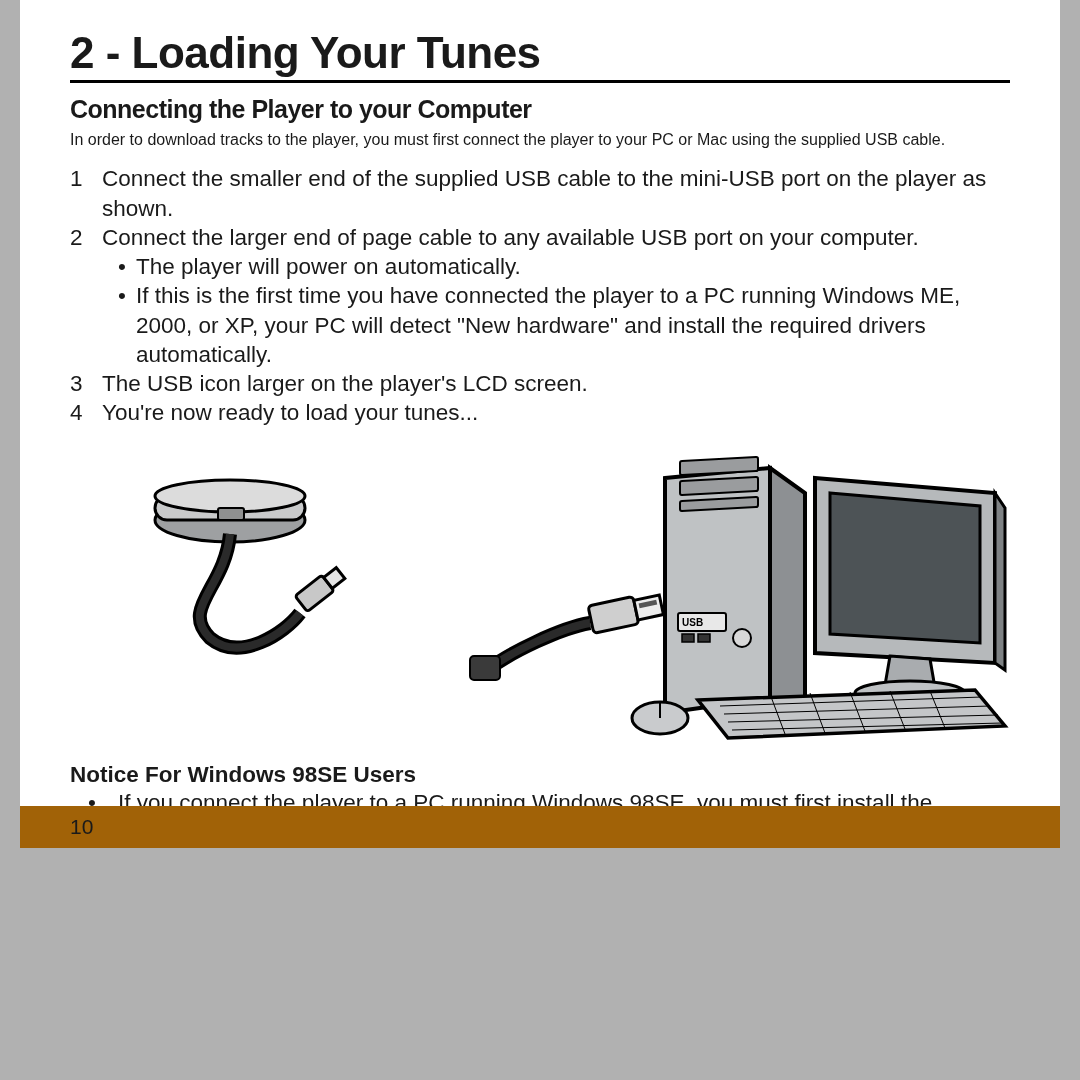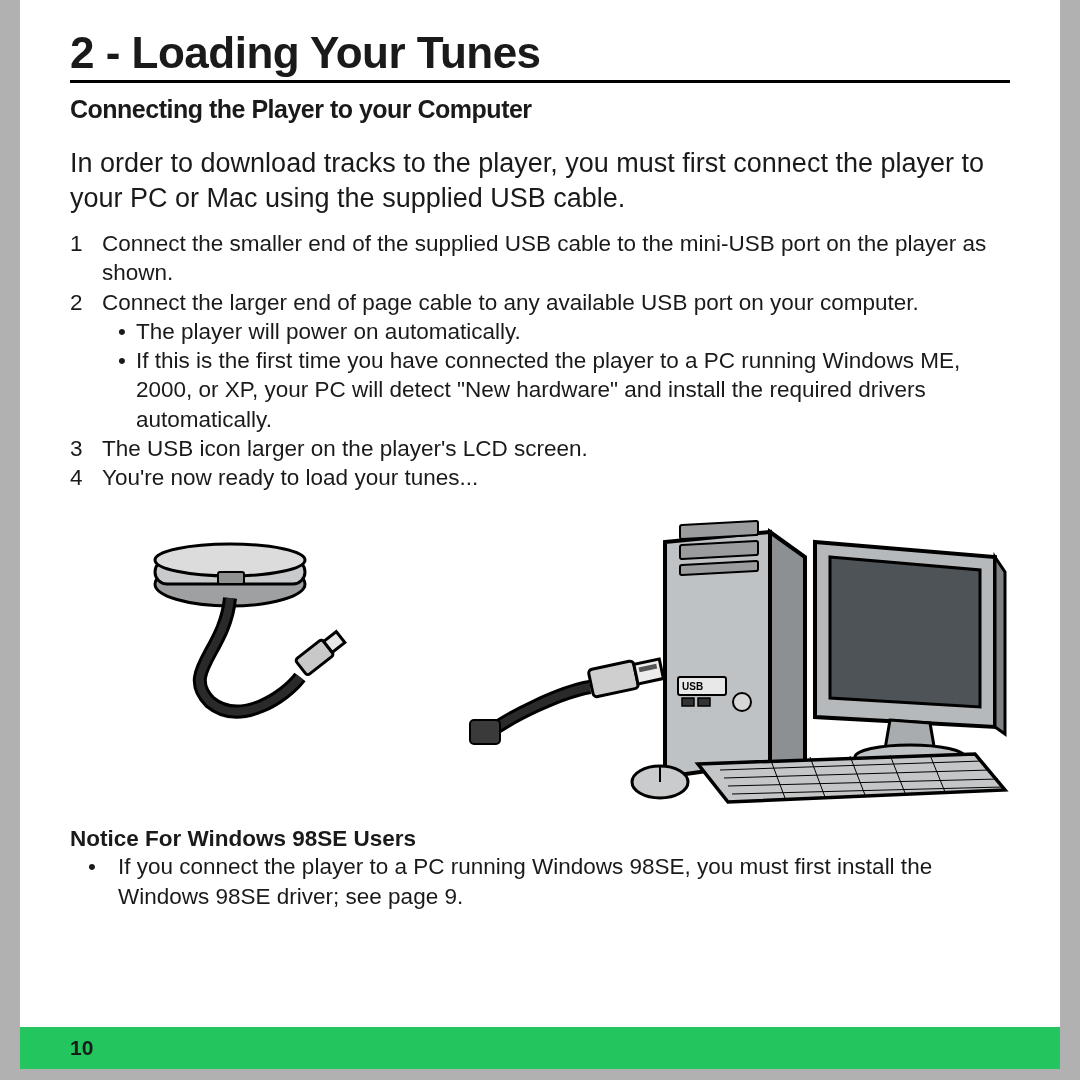--- a/index.html
+++ b/index.html
@@ -7,41 +7,41 @@
   body {
     background: #b1b1b1;
     font-family: "Trebuchet MS", "Lucida Grande", sans-serif;
     color: #1a1a1a;
     position: relative;
   }
   .page {
     background: #fff;
     margin: 0 20px;
     width: 1040px;
-    height: 1069px;
+    height: 848px;
     padding: 28px 50px 0 50px;
     position: relative;
   }
   h1 {
     font-size: 44px;
     font-weight: 700;
     border-bottom: 3px solid #000;
     padding-bottom: 2px;
     letter-spacing: -0.5px;
   }
   h2 {
     font-size: 25px;
     font-weight: 700;
     margin-top: 12px;
     letter-spacing: -0.5px;
   }
   .intro {
-    font-size: 27px;
+    font-size: 16px;
     line-height: 1.28;
-    margin-top: 22px;
+    margin-top: 6px;
   }
   ol.steps {
     list-style: none;
     margin-top: 14px;
   }
   ol.steps > li {
     font-size: 22.5px;
     line-height: 1.3;
     padding-left: 32px;
     position: relative;
@@ -90,23 +90,23 @@
     position: absolute;
     left: 18px;
     top: 0;
   }
   .page-number {
     position: absolute;
     left: 0;
     right: 0;
     bottom: 0;
     height: 42px;
-    background: #22c55e;
+    background: #a16207;
     font-size: 21px;
-    font-weight: 700;
+    font-weight: 400;
     padding-left: 50px;
     line-height: 42px;
   }
 </style>
 </head>
 <body>
 
 <div class="page">
 
   <h1>2 - Loading Your Tunes</h1>

